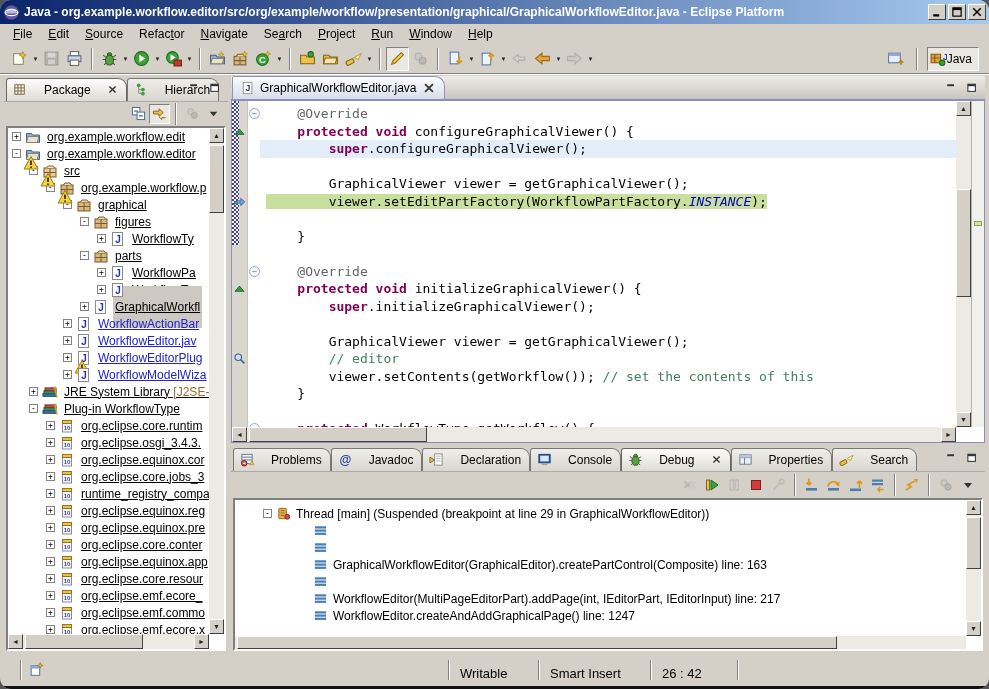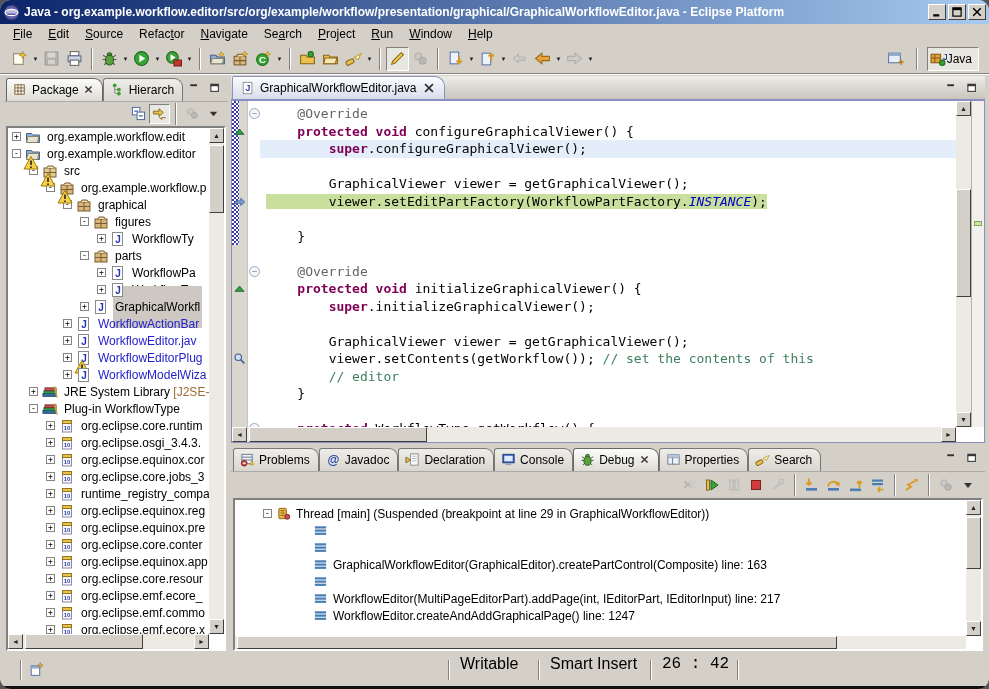--- a/index.html
+++ b/index.html
@@ -30,21 +30,21 @@
   .tb-btn svg{width:17px;height:17px;}
   .tb-btn.pressed{border-color:#808080 #fff #fff #808080;background:#e9e7e1;}
   .tb-btn.disabled svg{filter:grayscale(1);opacity:.45;}
   .dd{width:9px;height:100%;display:flex;align-items:center;justify-content:center;font-size:8px;color:#222;}
   .tb-spring{flex:1;}
   .persp{display:flex;align-items:center;gap:4px;margin-right:10px;}
   .persp-label{font-size:12px;padding-right:4px;}
   
   .panel{position:absolute;background:var(--chrome);}
   .view-tabbar{display:flex;align-items:flex-end;height:25px;padding-left:2px;position:relative;}
-  .vtab{display:flex;align-items:center;gap:4px;padding:3px 8px 4px 6px;border:1px solid #777;border-bottom:none;
+  .vtab{display:flex;align-items:center;gap:16px;padding:3px 8px 4px 6px;border:1px solid #777;border-bottom:none;
     border-radius:3px 9px 0 0;background:linear-gradient(#efede8,#d9d6cf);height:23px;white-space:nowrap;}
   .vtab.sel{background:linear-gradient(#fcfcfb,#dfdcd5);border-color:#666;position:relative;z-index:2;}
   .vtab svg{width:15px;height:15px;}
   .vtab .closex svg{width:11px;height:11px;}
   .part-btns{position:absolute;right:4px;top:4px;display:flex;gap:3px;}
   .part-btn{width:18px;height:16px;display:flex;align-items:center;justify-content:center;}
   .part-btn svg{width:12px;height:12px;}
   .view-toolbar{height:24px;display:flex;align-items:center;justify-content:flex-end;padding-right:4px;border-top:1px solid #aaa;}
   .view-toolbar .tb-btn{height:20px;}
   .view-toolbar .tb-btn svg{width:15px;height:15px;}
@@ -56,21 +56,21 @@
   
   .tree-box{position:absolute;left:2px;right:2px;top:50px;bottom:2px;background:#fff;
     border:2px solid;border-color:#808080 #fff #fff #808080;overflow:hidden;}
   .tree-view{position:absolute;left:0;top:0;right:15px;bottom:15px;overflow:hidden;}
   .trow{height:17px;display:flex;align-items:center;white-space:nowrap;}
   .texp{width:9px;height:9px;border:1px solid #848484;background:#fff;font:8px/7px "DejaVu Sans Mono",monospace;
     text-align:center;color:#000;flex:0 0 auto;margin-right:4px;}
   .ticn{width:16px;height:16px;flex:0 0 auto;margin-right:4px;position:relative;}
   .ticn svg{width:16px;height:16px;}
   .ticn .ovl{position:absolute;left:-2px;bottom:-2px;width:9px;height:9px;}
-  .tlbl{padding:14px 2px;}
+  .tlbl{padding:14px 2px;text-decoration:underline;}
   .trow.sel .tlbl{background:var(--selection-bg);}
   .trow.blue .tlbl{color:var(--link-blue);}
   .tsuffix{color:#996b2e;}
   
   .ed-tabbar{height:25px;background:linear-gradient(#efede8,#c9c5bd);display:flex;align-items:flex-end;position:relative;
     border-bottom:2px solid #8a8fc0;}
   .ed-tab{display:flex;align-items:center;gap:5px;padding:3px 8px;height:23px;margin-left:1px;
     background:linear-gradient(#fbfcfe,#d9ddeb);border:1px solid #8a93bd;border-bottom:none;border-radius:2px 10px 0 0;}
   .ed-tab svg{width:14px;height:14px;}
   .ed-body{position:absolute;left:0;right:0;top:25px;bottom:0;background:#fff;border:1px solid #8a8fc0;border-top:none;}
@@ -100,21 +100,21 @@
   .bt-toolbar .tb-btn svg{width:16px;height:16px;}
   .dbg-box{position:absolute;left:2px;right:2px;top:52px;bottom:2px;background:#fff;
     border:2px solid;border-color:#808080 #fff #fff #808080;overflow:hidden;}
   .dbg-view{position:absolute;left:0;top:0;right:15px;bottom:13px;overflow:hidden;padding-top:5px;}
   .drow{height:17px;display:flex;align-items:center;white-space:nowrap;}
   .drow .ticn svg{width:15px;height:15px;}
   .dsel{background:var(--selection-bg);padding:1px 3px;}
   
   .statusbar{position:absolute;left:0;bottom:3px;width:989px;height:31px;}
   .st-sep{position:absolute;top:5px;height:20px;width:2px;border-left:1px solid #808080;border-right:1px solid #fff;}
-  .st-txt{position:absolute;top:0;font-size:16px;white-space:nowrap;}
+  .st-txt{position:absolute;top:11px;font-size:13px;white-space:nowrap;}
   .blackedge{position:absolute;left:0;bottom:0;width:989px;height:3px;background:#111;}
   .fastview{position:absolute;left:28px;top:6px;width:18px;height:18px;}
   .fastview svg{width:17px;height:17px;}
 </style>
 </head>
 <body>
 
 <div class="window">
 
   <div class="titlebar">
@@ -786,22 +786,22 @@
           <div class="code-line"><span>        </span><span class="c-plain">GraphicalViewer viewer = getGraphicalViewer();</span></div>
           <div class="code-line"><span class="dbgspan"><span>        </span><span class="c-plain">viewer.setEditPartFactory(WorkflowPartFactory.</span><span class="c-static">INSTANCE</span><span class="c-plain">);</span></span></div>
           <div class="code-line"><span></span></div>
           <div class="code-line"><span>    </span><span class="c-plain">}</span></div>
           <div class="code-line"><span></span></div>
           <div class="code-line"><span>    </span><span class="c-anno">@Override</span></div>
           <div class="code-line"><span>    </span><span class="c-kw">protected void </span><span class="c-plain">initializeGraphicalViewer() {</span></div>
           <div class="code-line"><span>        </span><span class="c-kw">super</span><span class="c-plain">.initializeGraphicalViewer();</span></div>
           <div class="code-line"><span></span></div>
           <div class="code-line"><span>        </span><span class="c-plain">GraphicalViewer viewer = getGraphicalViewer();</span></div>
+          <div class="code-line"><span>        </span><span class="c-comment">// editor</span></div>
           <div class="code-line"><span>        </span><span class="c-plain">viewer.setContents(getWorkflow()); </span><span class="c-comment">// set the contents of this</span></div>
-          <div class="code-line"><span>        </span><span class="c-comment">// editor</span></div>
           <div class="code-line"><span>    </span><span class="c-plain">}</span></div>
           <div class="code-line"><span></span></div>
           <div class="code-line"><span>    </span><span class="c-kw">protected </span><span class="c-plain">WorkflowType getWorkflow() {</span></div>
         </div>
       <div class="overview">
         <span class="ov-mark" style="top:120px;"></span>
       </div>
 
       <div class="sb" style="right:13px;top:0;width:15px;bottom:15px;">
         <span class="sb-btn" style="top:0;left:0;">▲</span>
@@ -1093,17 +1093,17 @@
     <span class="fastview"><svg viewBox="0 0 16 16">
           <rect x="3" y="4.5" width="8" height="9" fill="#fff" stroke="#5a78a8"></rect>
           <rect x="3" y="4.5" width="8" height="2.6" fill="#8fa8cc"></rect>
           <path d="M11.5 1.5l.8 1.9 1.9.8-1.9.8-.8 1.9-.8-1.9-1.9-.8 1.9-.8z" fill="#e2b13c" stroke="#8a6414" stroke-width=".5"></path>
         </svg></span>
     <span class="st-sep" style="left:448px;"></span>
     <span class="st-txt" style="left:460px;">Writable</span>
     <span class="st-sep" style="left:538px;"></span>
     <span class="st-txt" style="left:550px;">Smart Insert</span>
     <span class="st-sep" style="left:650px;"></span>
-    <span class="st-txt" style="left:662px;font-family:Liberation Mono, monospace;">26 : 42</span>
+    <span class="st-txt" style="left:662px;">26 : 42</span>
     <span class="st-sep" style="left:737px;"></span>
   </div>
   <div class="blackedge"></div>
 </div>
 
 </body></html>

